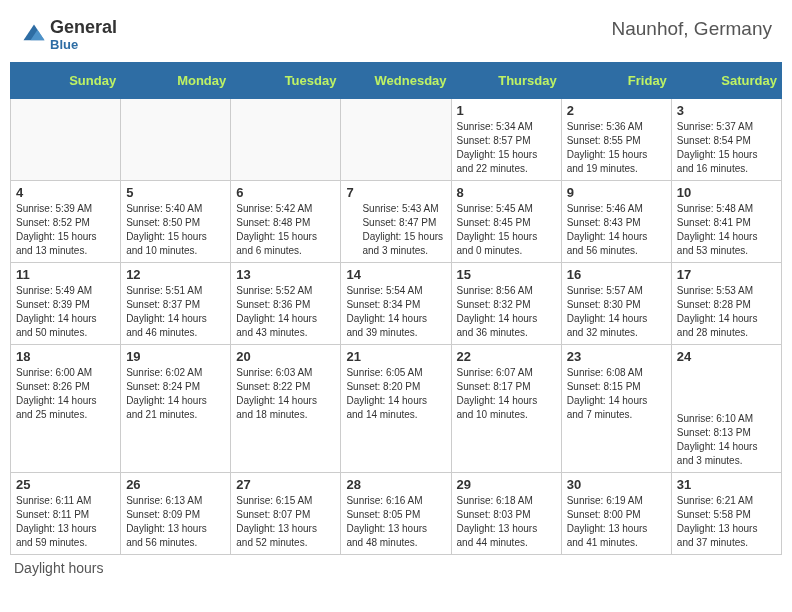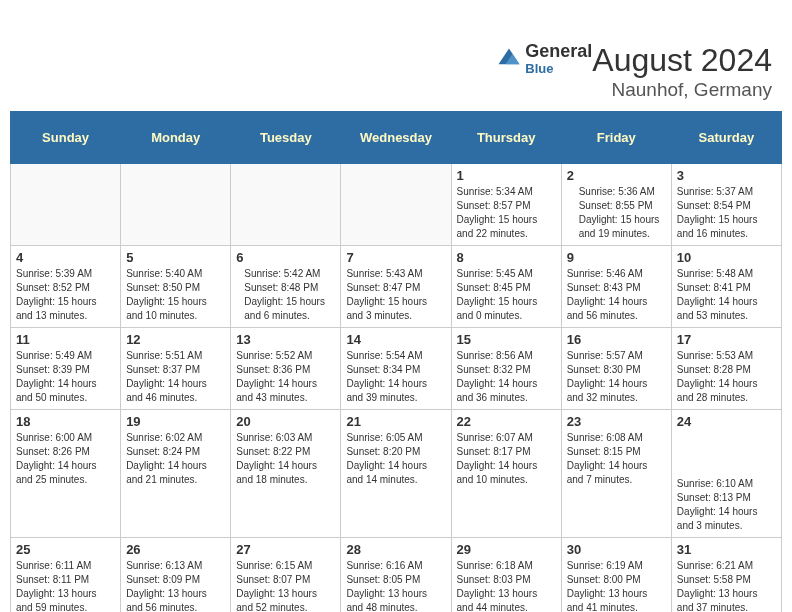--- a/index.html
+++ b/index.html
@@ -5,24 +5,23 @@
     * { box-sizing: border-box; margin: 0; padding: 0; }
     body {
       font-family: Arial, sans-serif;
       background: #fff;
       width: 792px;
       min-height: 612px;
       padding: 10px;
     }
     .header {
       display: flex;
-      justify-content: flex-end;
+      justify-content: space-between;
       align-items: flex-start;
       padding: 8px 10px 4px 10px;
-      margin-top: 24px;
     }
     .logo {
       display: flex;
       align-items: center;
     }
     .logo-text {
       display: flex;
       flex-direction: column;
       line-height: 1.1;
     }
@@ -53,23 +52,23 @@
       font-size: 19px;
       color: #555;
     }
     .calendar {
       width: 100%;
       border-collapse: collapse;
       margin-top: 6px;
     }
     .calendar th {
       background: #2e6da4;
-      color: #fef9c3;
-      text-align: center;
-      padding: 18px 4px;
+      color: #bef264;
+      text-align: right;
+      padding: 10px 4px;
       font-size: 13px;
       border: 1px solid #2e6da4;
     }
     .calendar td {
       border: 1px solid #ccc;
       vertical-align: top;
       padding: 4px 5px;
       width: calc(100%/7);
       min-height: 70px;
       font-size: 10.5px;
@@ -105,21 +104,20 @@
     <svg class="logo-icon" viewBox="0 0 32 32" xmlns="http://www.w3.org/2000/svg">
       <polygon points="16,4 28,22 4,22" fill="#2e6da4"></polygon>
       <polygon points="20,10 28,22 12,22" fill="#5ba3d9" opacity="0.7"></polygon>
     </svg>
     <div class="logo-text">
       <span class="logo-general">General</span>
       <span class="logo-blue">Blue</span>
     </div>
   </div>
   <div class="title-area">
-    <div class="month-year">August 2024</div>
     <div class="location">Naunhof, Germany</div>
   </div>
 </div>
 
 <table class="calendar">
   <thead>
     <tr>
     <th>Sunday</th>
         <th>Monday</th>
         <th>Tuesday</th>
@@ -136,21 +134,21 @@
         <td class="empty"></td>
         <td class="empty"></td>
         <td>
           <span class="day-num">1</span>
           <div class="day-info" style="white-space: pre-line;">Sunrise: 5:34 AM
 Sunset: 8:57 PM
 Daylight: 15 hours and 22 minutes.</div>
         </td>
         <td>
           <span class="day-num">2</span>
-          <div class="day-info" style="white-space: pre-line; margin-left: 12px;">Sunrise: 5:36 AM
+          <div class="day-info" style="white-space: pre-line;">Sunrise: 5:36 AM
 Sunset: 8:55 PM
 Daylight: 15 hours and 19 minutes.</div>
         </td>
         <td>
           <span class="day-num">3</span>
           <div class="day-info" style="white-space: pre-line;">Sunrise: 5:37 AM
 Sunset: 8:54 PM
 Daylight: 15 hours and 16 minutes.</div>
         </td>
       </tr>
@@ -162,27 +160,27 @@
 Daylight: 15 hours and 13 minutes.</div>
         </td>
         <td>
           <span class="day-num">5</span>
           <div class="day-info" style="white-space: pre-line;">Sunrise: 5:40 AM
 Sunset: 8:50 PM
 Daylight: 15 hours and 10 minutes.</div>
         </td>
         <td>
           <span class="day-num">6</span>
-          <div class="day-info" style="white-space: pre-line; margin-left: 8px;">Sunrise: 5:42 AM
+          <div class="day-info" style="white-space: pre-line;">Sunrise: 5:42 AM
 Sunset: 8:48 PM
 Daylight: 15 hours and 6 minutes.</div>
         </td>
         <td>
           <span class="day-num">7</span>
-          <div class="day-info" style="white-space: pre-line;">Sunrise: 5:43 AM
+          <div class="day-info" style="white-space: pre-line; margin-left: 16px;">Sunrise: 5:43 AM
 Sunset: 8:47 PM
 Daylight: 15 hours and 3 minutes.</div>
         </td>
         <td>
           <span class="day-num">8</span>
           <div class="day-info" style="white-space: pre-line;">Sunrise: 5:45 AM
 Sunset: 8:45 PM
 Daylight: 15 hours and 0 minutes.</div>
         </td>
         <td>

